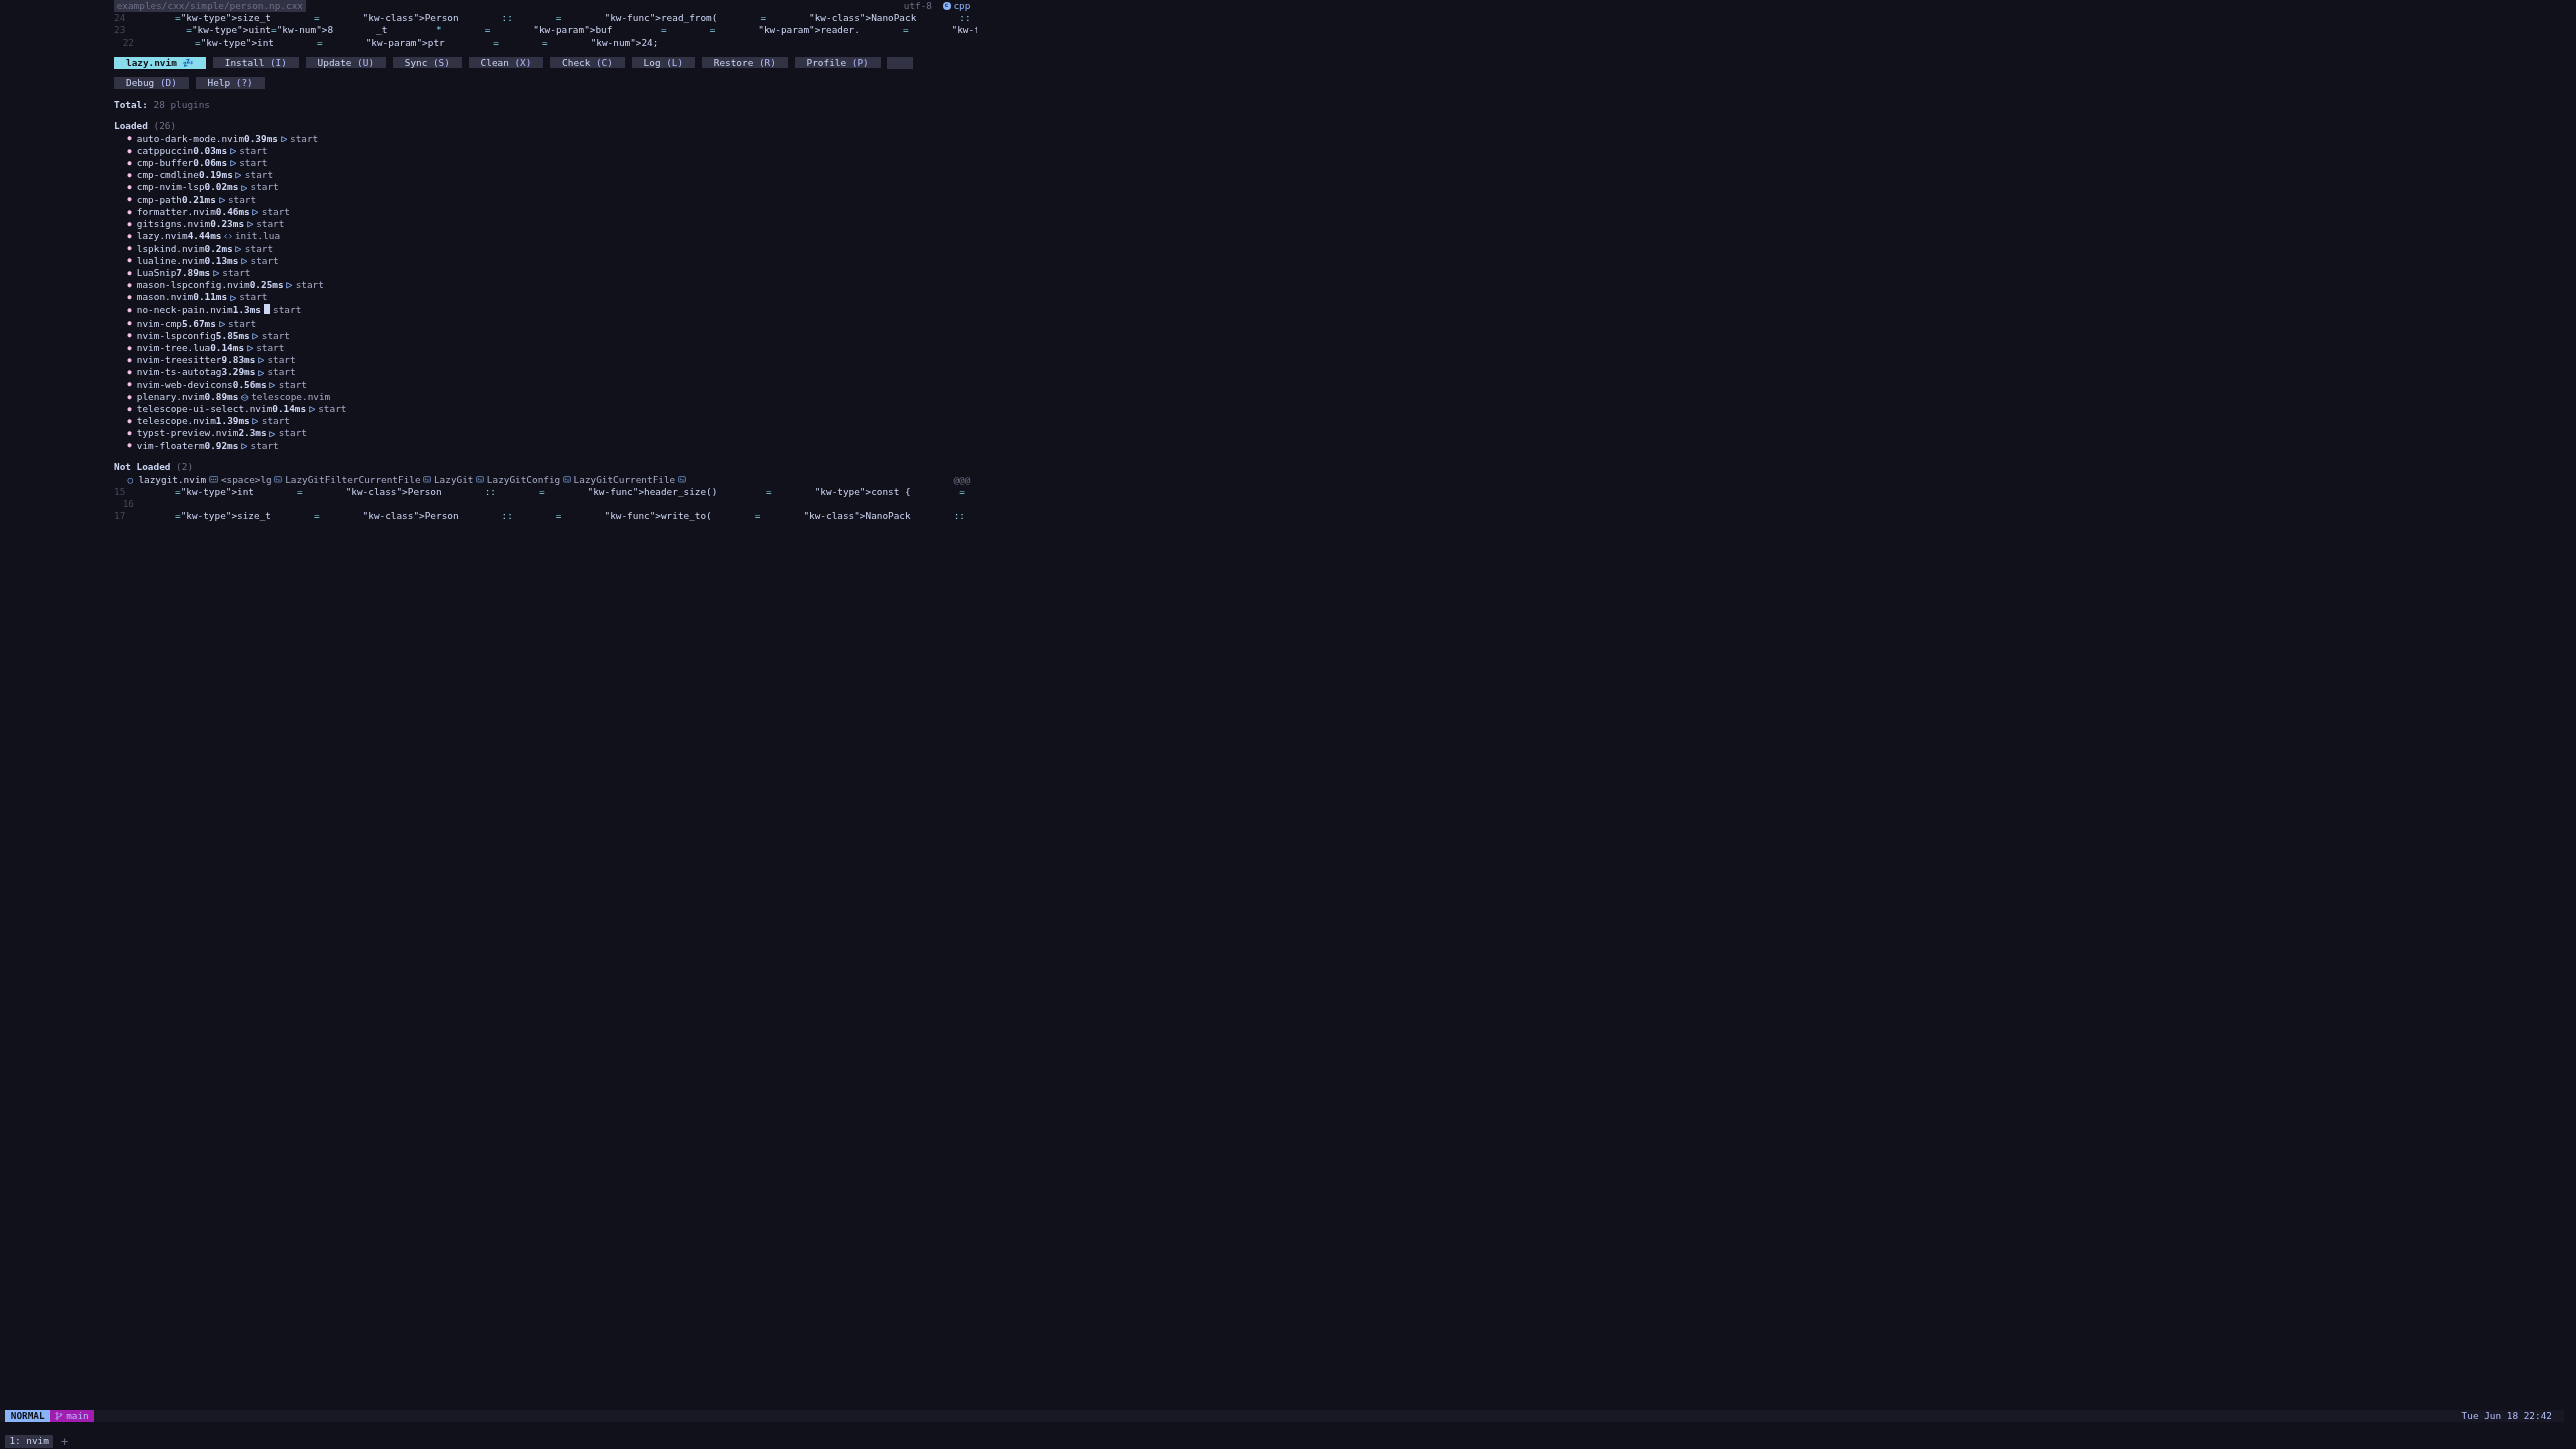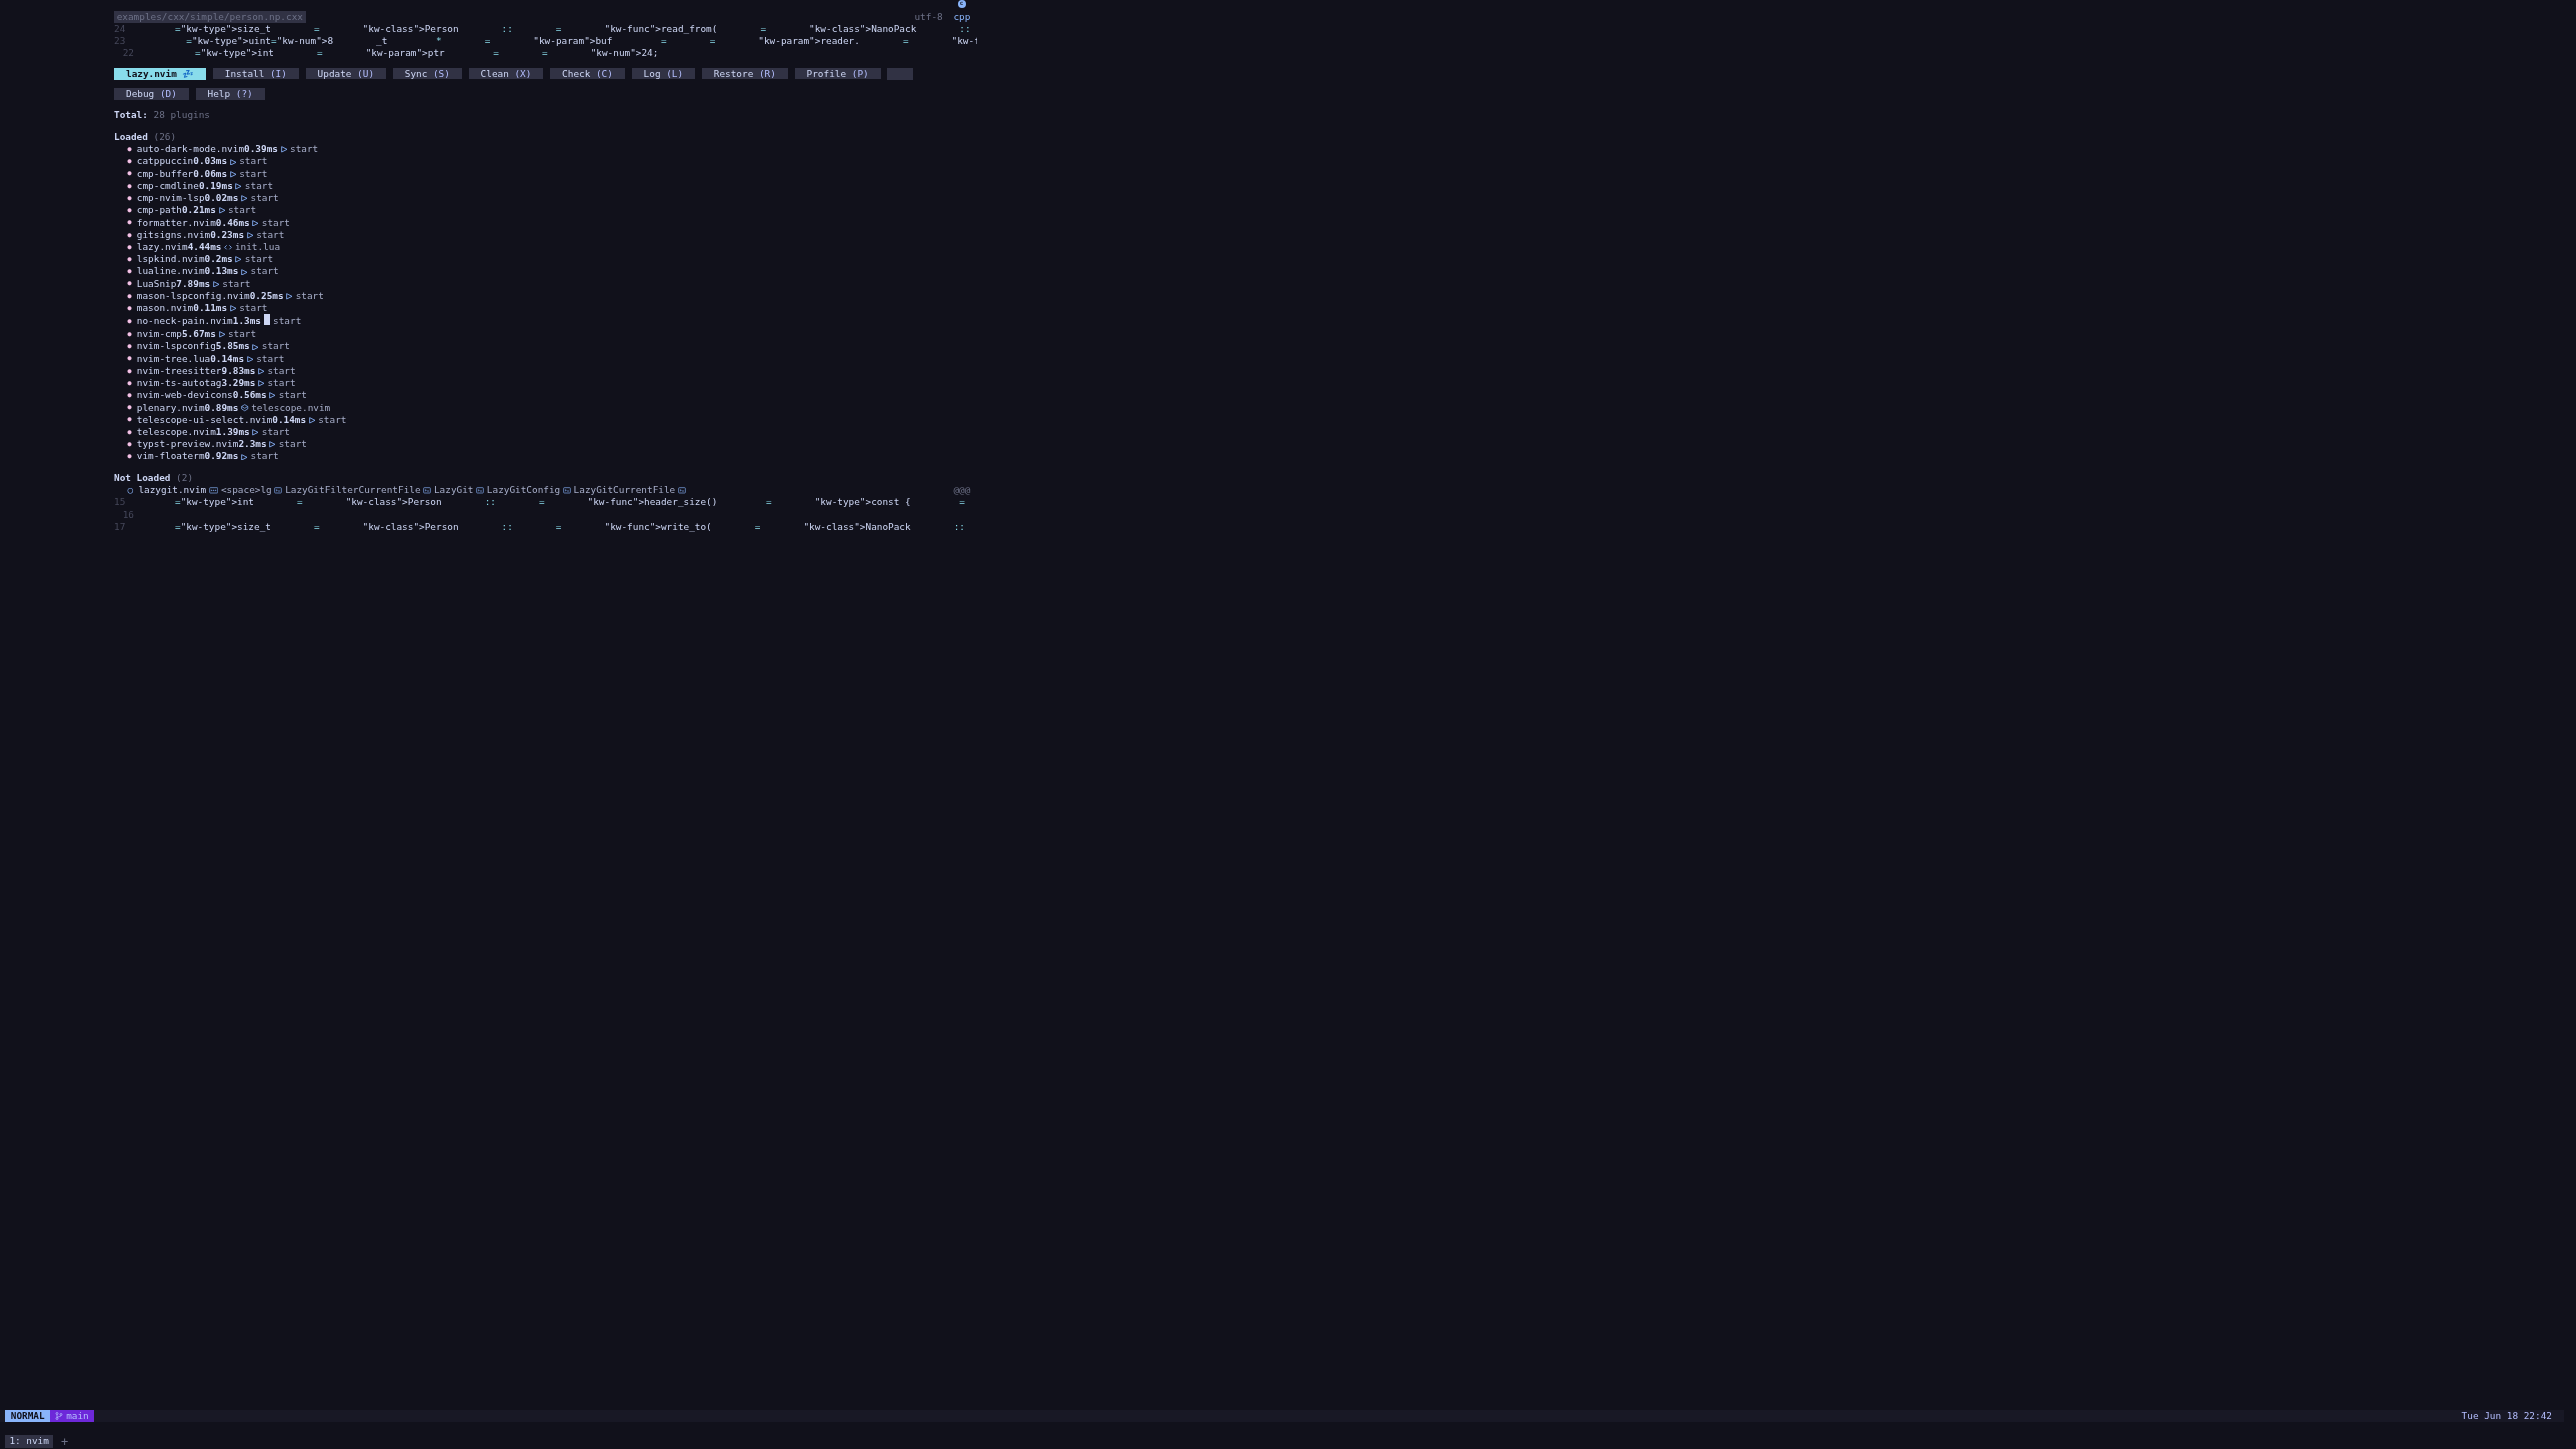--- a/index.html
+++ b/index.html
@@ -26,21 +26,20 @@
     padding: 0 2.7px;
   }
   .top-spacer { flex: 1; }
   .encoding { color: #6c7086; margin-right: 10.7px; }
   .lang-badge {
     color: #89b4fa;
     margin-right: 6.7px;
     display: flex;
     align-items: center;
     gap: 2.7px;
-    flex-direction: column;
   }
   .lang-circle {
     display: inline-block;
     width: 8px;
     height: 8px;
     border-radius: 50%;
     background: #89b4fa;
     position: relative;
   }
   .lang-circle::after {
@@ -147,21 +146,21 @@
     background: #181825;
     padding: 0 5.4px;
   }
   .mode-badge {
     background: #89b4fa;
     color: #11111b;
     font-weight: bold;
     padding: 0 5.4px;
   }
   .branch {
-    background: #6d28d9;
+    background: #a21caf;
     color: #b4befe;
     padding: 0 5.4px;
     display: flex;
     align-items: center;
     gap: 2.7px;
   }
   .branch-icon {
     color: #b4befe;
   }
   .status-spacer { flex: 1; }

